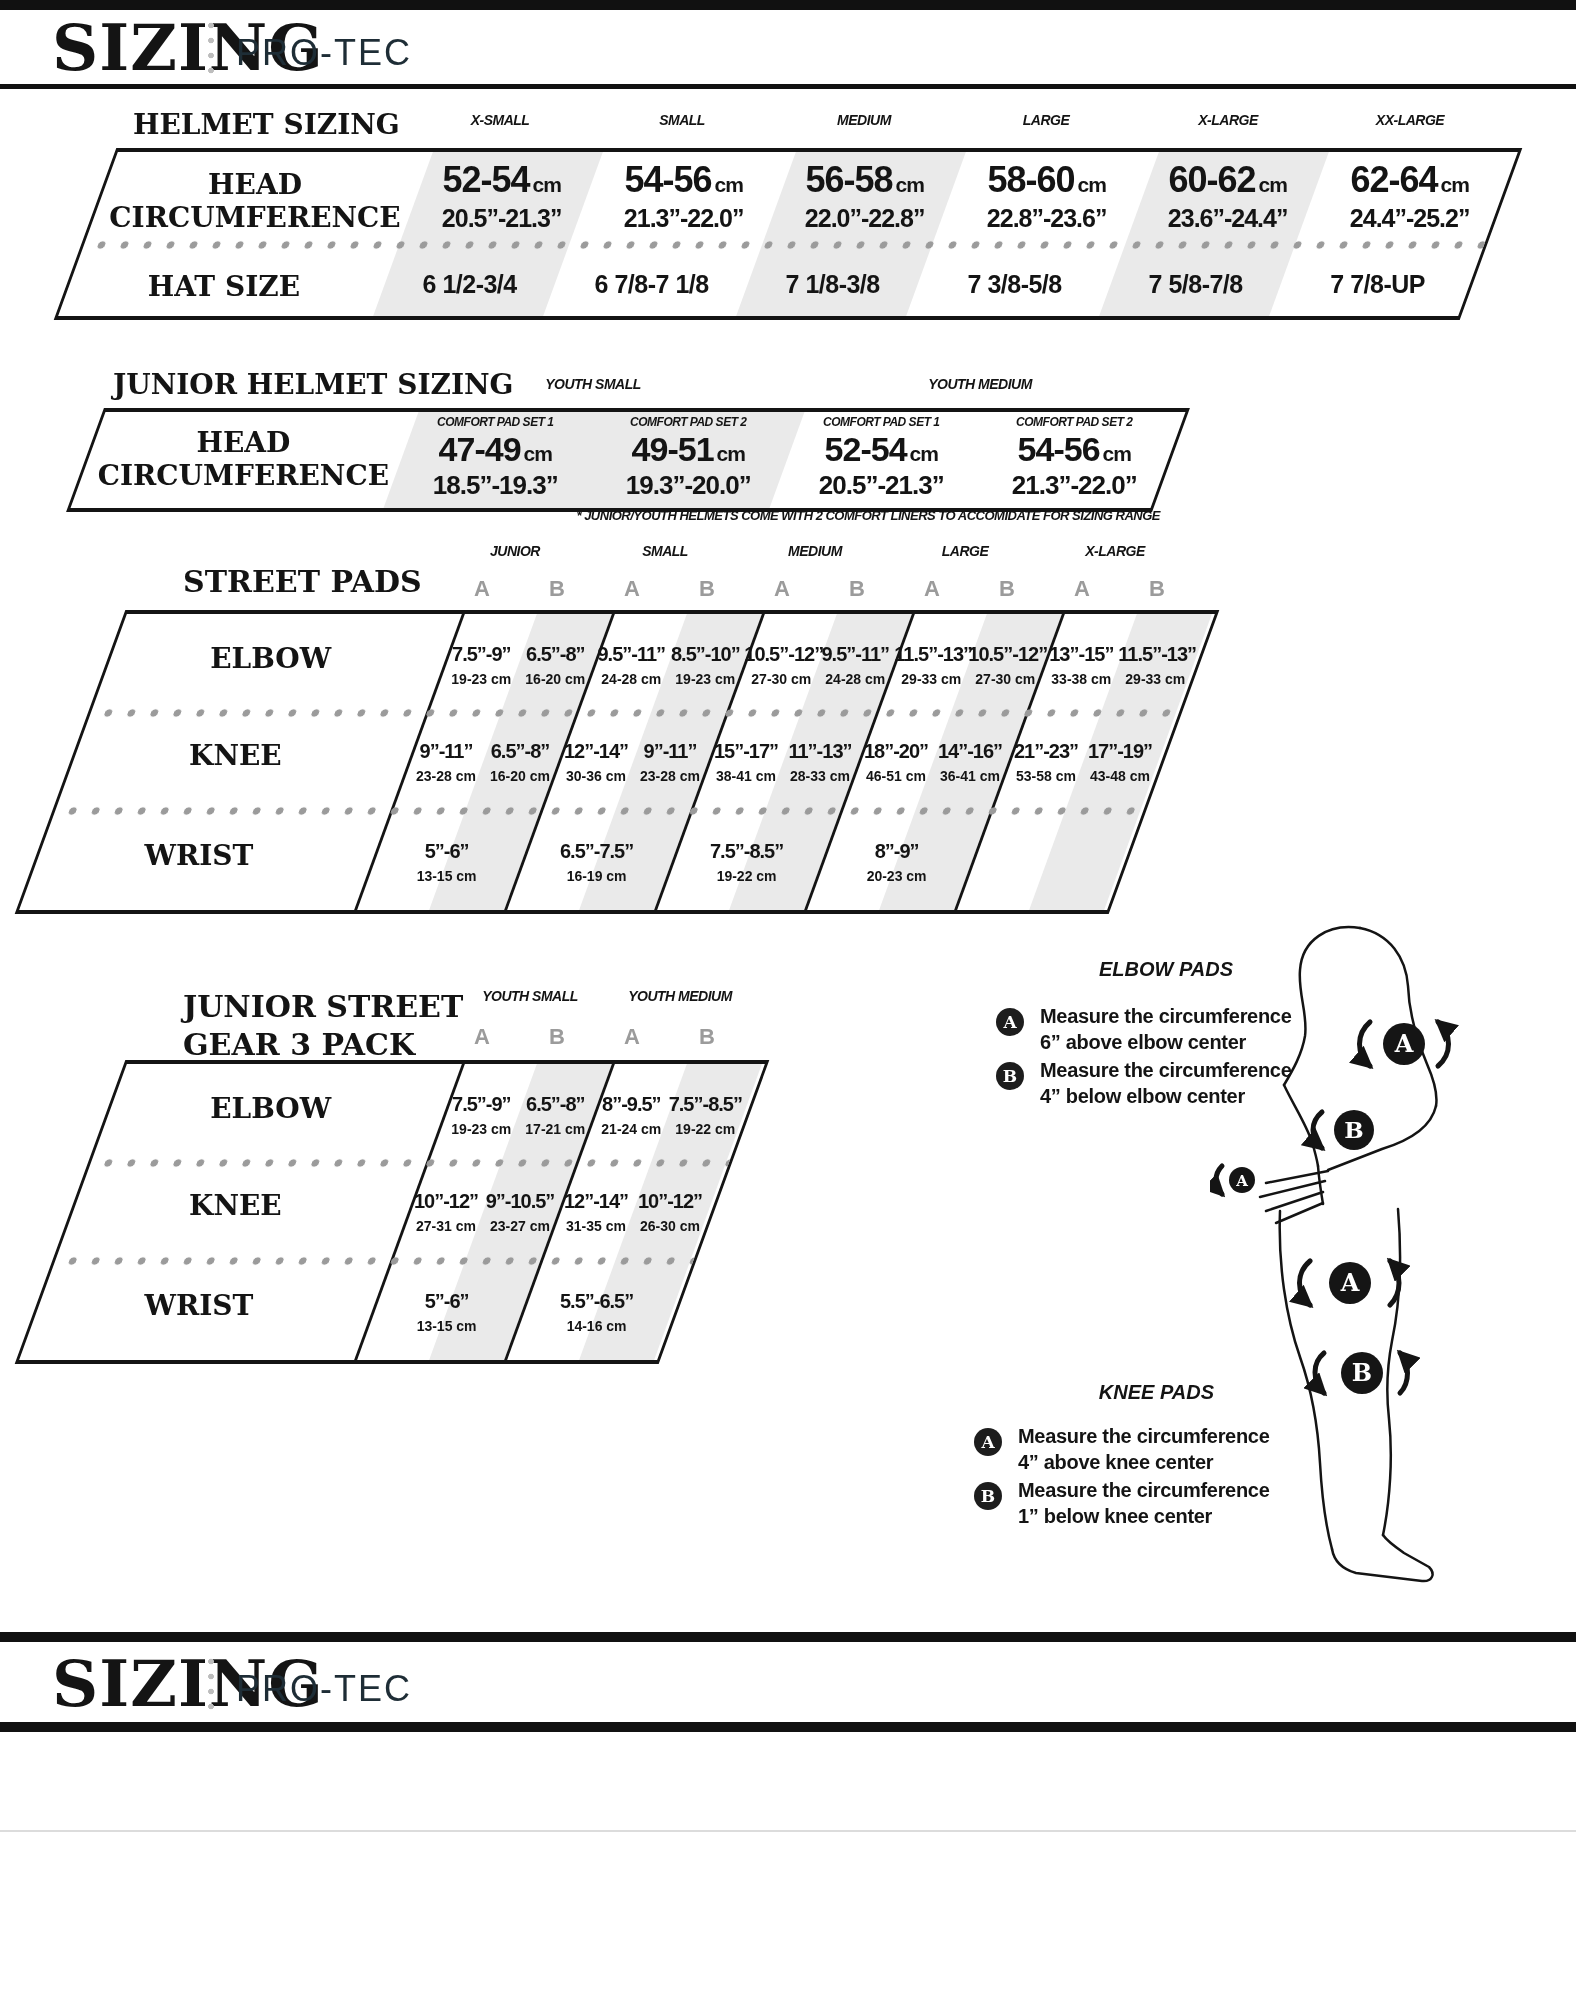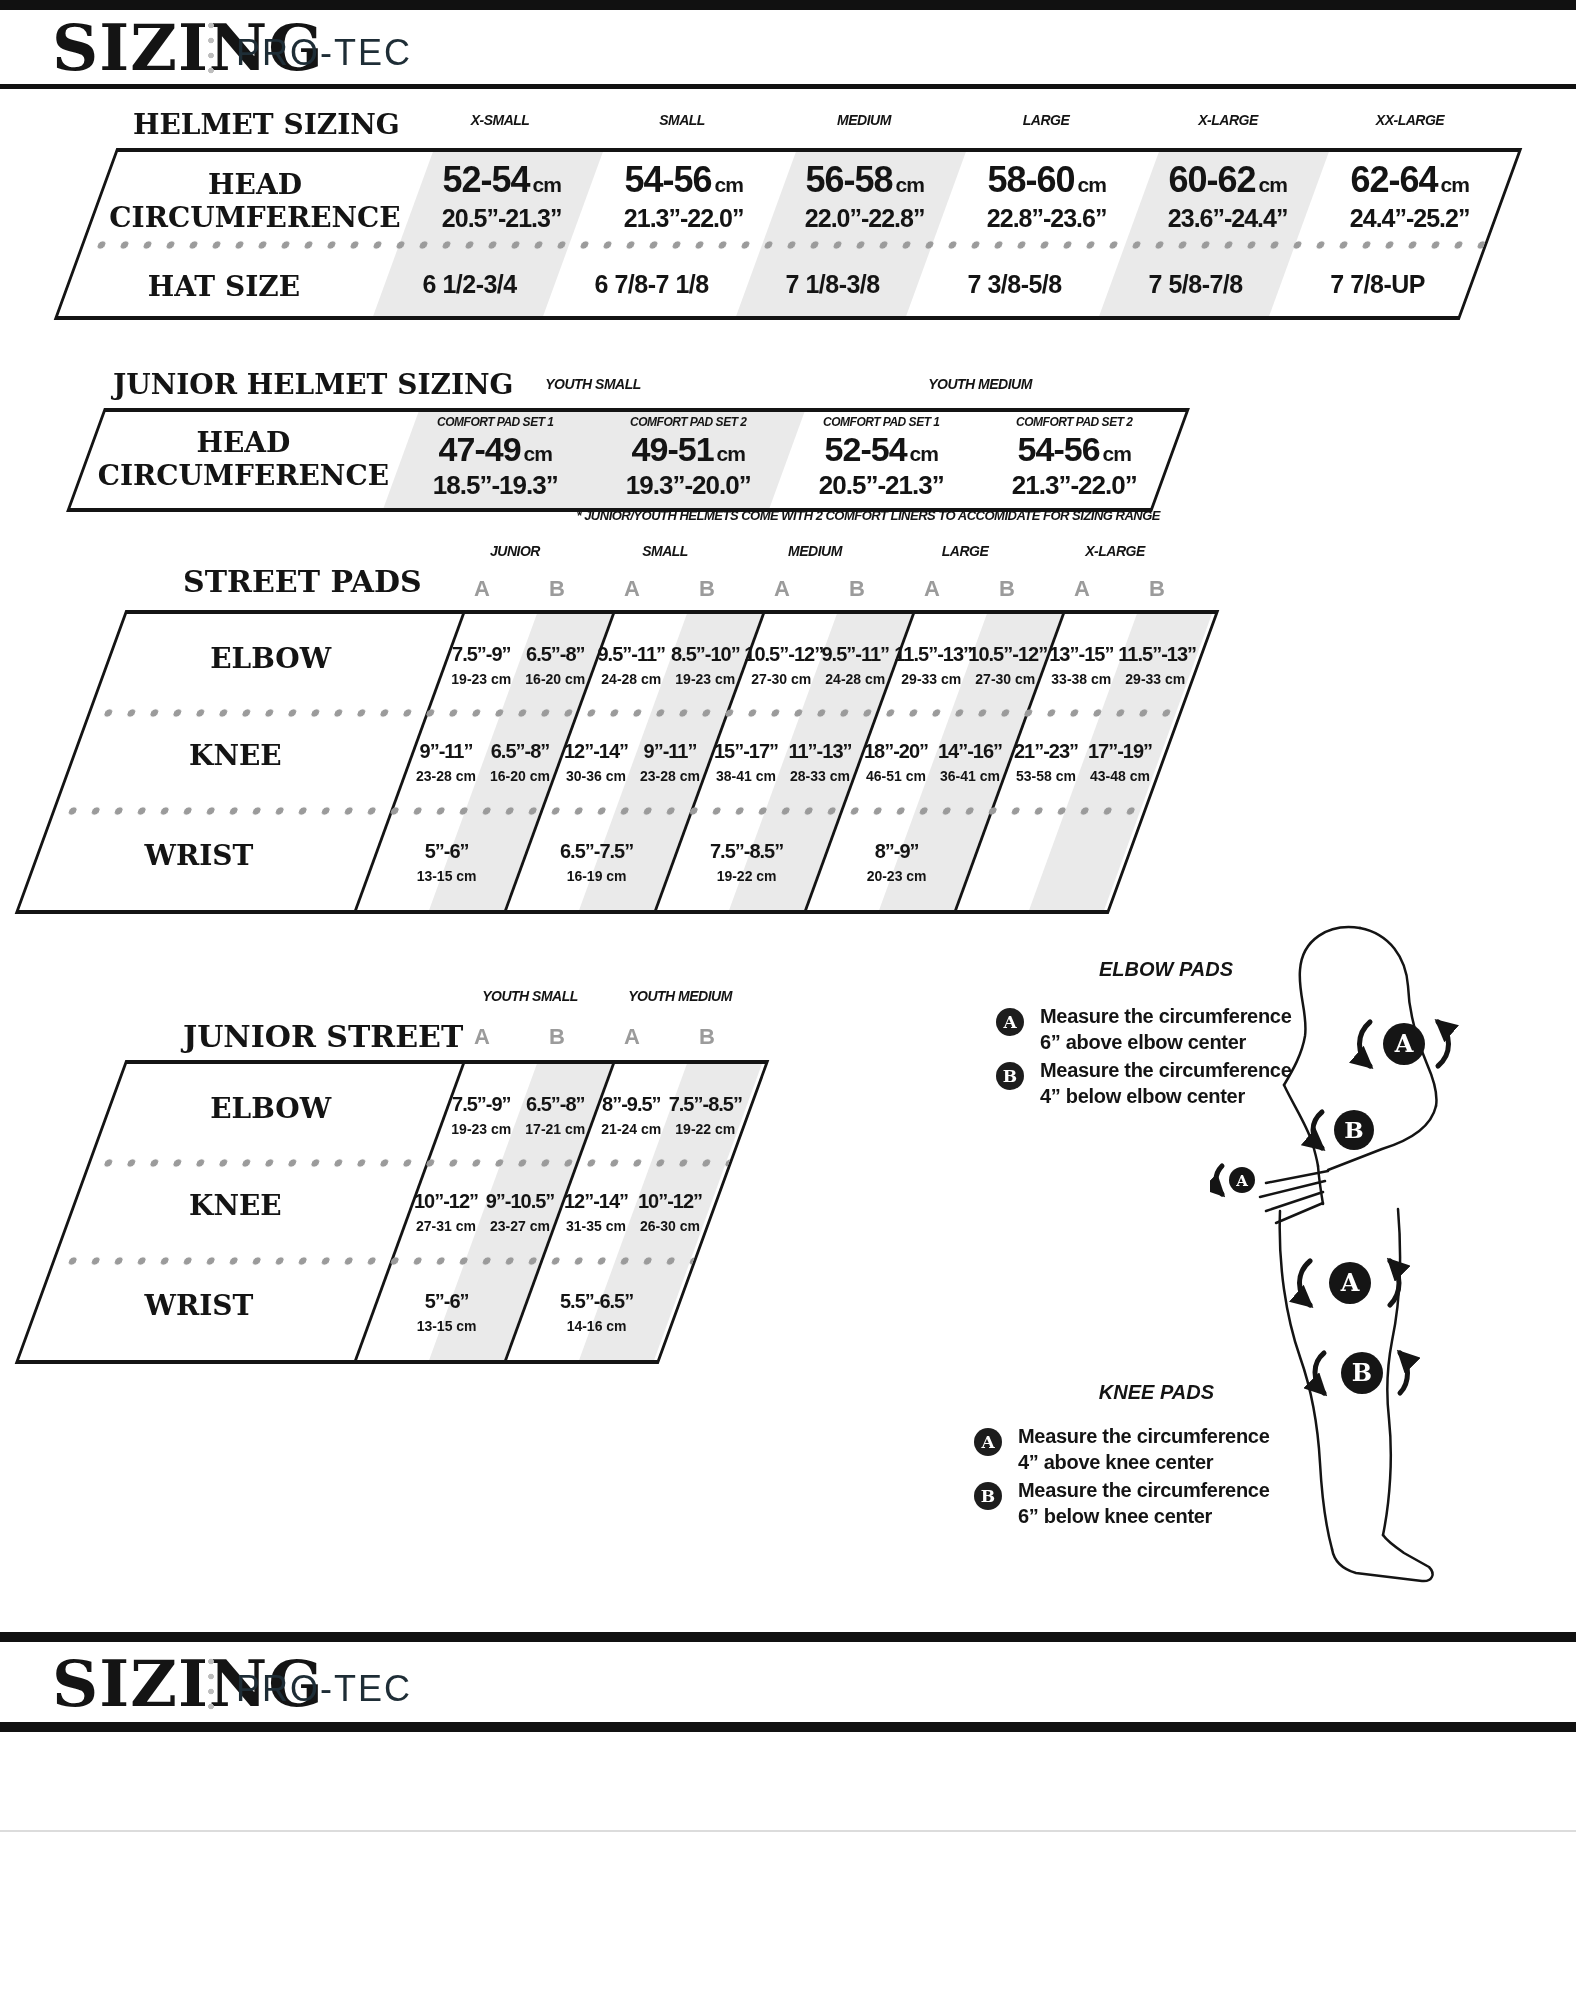--- a/index.html
+++ b/index.html
@@ -296,21 +296,21 @@
   <div class="cell" style="left:640px;top:227px;width:140px;">
       <div class="pin">7.5”-8.5”</div>
       <div class="pcm">19-22 cm</div>
     </div>
   <div class="cell" style="left:790px;top:227px;width:140px;">
       <div class="pin">8”-9”</div>
       <div class="pcm">20-23 cm</div>
     </div>
 </div>
 
-<div class="abs slab" style="left:183px;top:1018px;font-size:30px;line-height:38px;">
+<div class="abs slab" style="left:183px;top:988px;font-size:30px;line-height:38px;">
   <div>JUNIOR STREET</div>
   <div>GEAR 3 PACK</div>
 </div>
 <div class="colhdr" style="left:450px;top:988px;width:160px;">YOUTH SMALL</div>
 <div class="colhdr" style="left:600px;top:988px;width:160px;">YOUTH MEDIUM</div>
 <div class="ab" style="left:452px;top:1024px;width:60px;">A</div>
 <div class="ab" style="left:527px;top:1024px;width:60px;">B</div>
 <div class="ab" style="left:602px;top:1024px;width:60px;">A</div>
 <div class="ab" style="left:677px;top:1024px;width:60px;">B</div>
 
@@ -425,21 +425,21 @@
 
 <div class="padtitle" style="left:1014px;top:1381px;width:200px;">KNEE PADS</div>
 <div class="bullet" style="left:974px;top:1428px;">A</div>
 <div class="instr" style="left:1018px;top:1423px;">
   <div>Measure the circumference</div>
     <div>4” above knee center</div>
 </div>
 <div class="bullet" style="left:974px;top:1482px;">B</div>
 <div class="instr" style="left:1018px;top:1477px;">
   <div>Measure the circumference</div>
-    <div>6” below knee center</div>
+    <div>1” below knee center</div>
 </div>
 
 <div class="bar" style="top:1632px;height:10px;"></div>
 <div class="abs sizing" style="left:52px;top:1652px;">SIZING</div>
 <div class="abs vdots" style="left:206px;top:1654px;height:60px;"></div>
 <div class="abs brand" style="left:236px;top:1668px;">PRO-TEC</div>
 <div class="bar" style="top:1722px;height:10px;"></div>
 <div class="abs" style="left:0;top:1830px;width:1576px;height:2px;background:#dcdcdc;"></div>
 
 </body></html>

